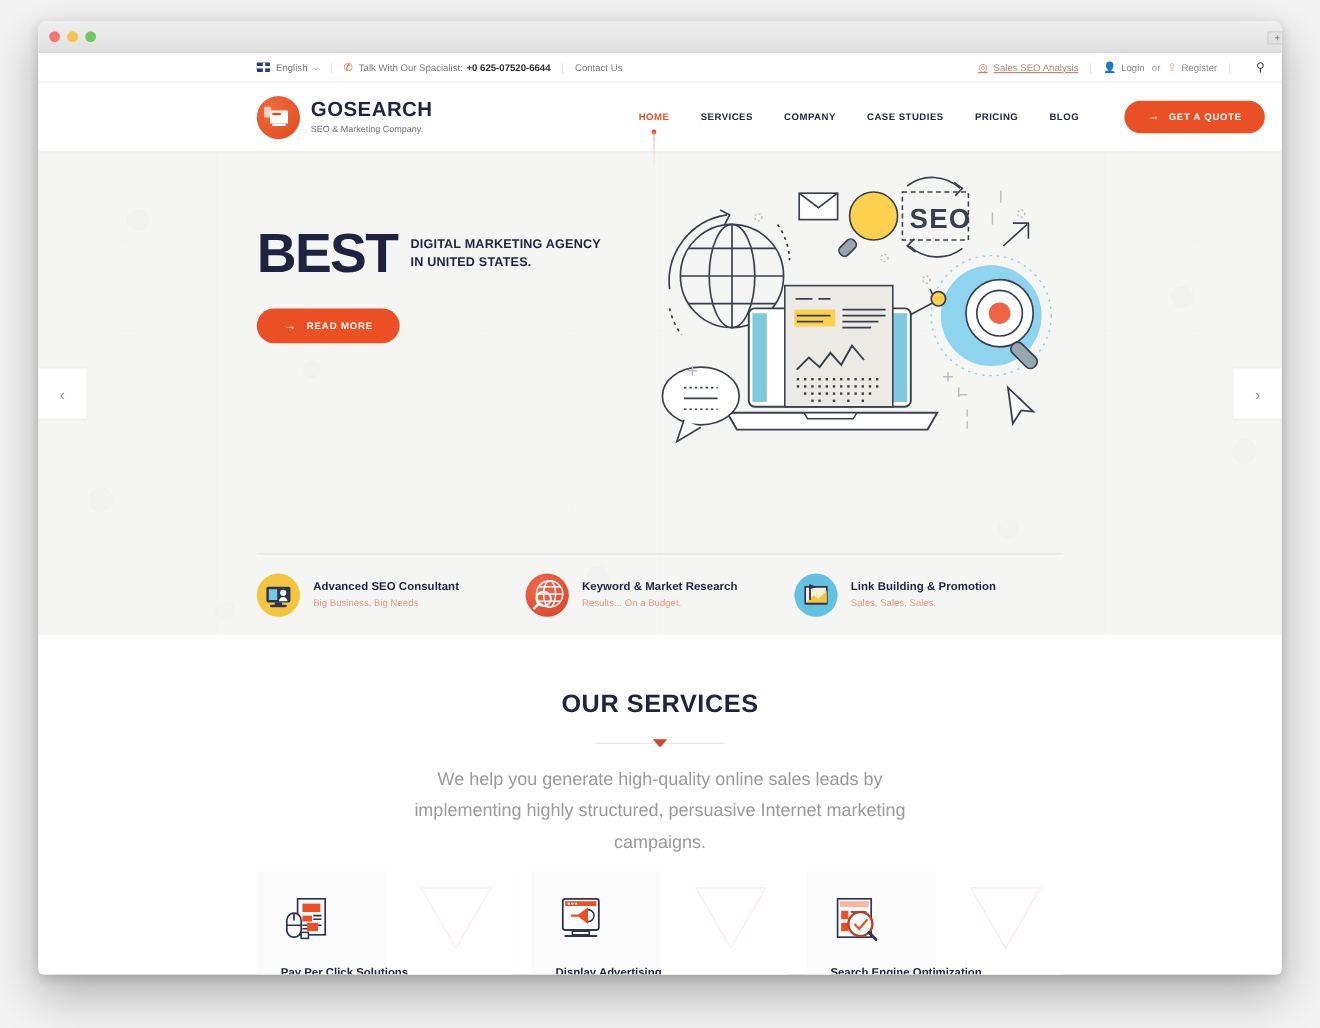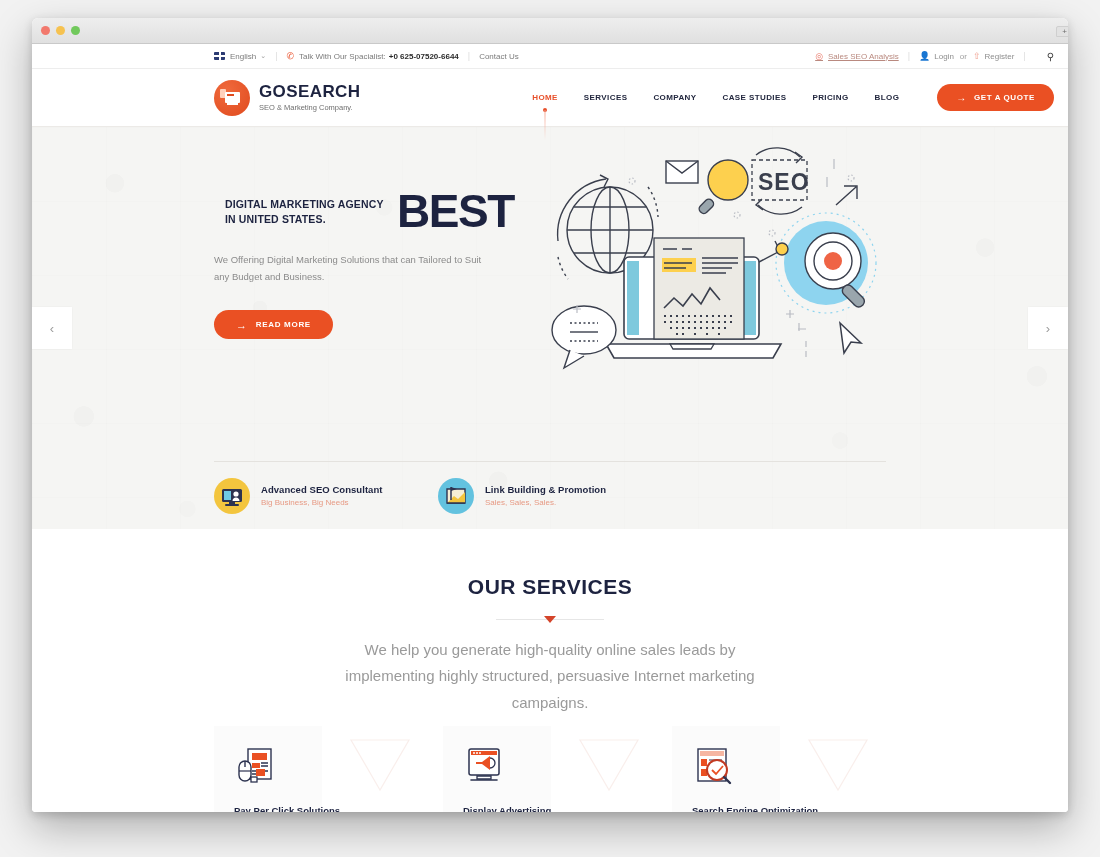--- a/index.html
+++ b/index.html
@@ -403,24 +403,23 @@
     <section id="hero">
       <div id="hero-pattern"></div>
       <div id="hero-pattern2"></div>
 
       <div class="carousel-arrow" id="arrow-prev">‹</div>
       <div class="carousel-arrow" id="arrow-next">›</div>
 
       <div id="hero-inner">
         <div id="hero-copy">
           <div id="hero-title-row">
+            <div id="hero-big">BEST</div>
             <div id="hero-sub-title">DIGITAL MARKETING AGENCY IN UNITED STATES.</div>
-            <div id="hero-big">BEST</div>
-          </div>
-          <div id="hero-desc">We Offering Digital Marketing Solutions that can Tailored to Suit any Budget and Business.</div>
+          </div>
           <button id="read-more-btn">
             <span class="arrow">→</span>
             <span>READ MORE</span>
           </button>
         </div>
 
         <div id="hero-illustration">
           <svg width="340" height="230" viewBox="0 0 340 230" fill="none">
             <g stroke="#3a3f4d" stroke-width="1.4" fill="none">
 
@@ -568,20 +567,37 @@
               <rect x="15" y="24" width="6" height="3" fill="#2d3350"></rect>
               <rect x="11" y="26" width="14" height="2" rx="1" fill="#2d3350"></rect>
             </svg>
           </div>
           <div>
             <div class="feature-title">Advanced SEO Consultant</div>
             <div class="feature-sub">Big Business, Big Needs</div>
           </div>
         </div>
 
+        <div class="feature">
+          <div class="feature-ic fi-red">
+            <svg width="36" height="36" viewBox="0 0 36 36">
+              <g stroke="#fff" stroke-width="1.2" fill="none">
+                <circle cx="20" cy="17" r="11"></circle>
+                <ellipse cx="20" cy="17" rx="5" ry="11"></ellipse>
+                <path d="M9 17h22M11 11h18M11 23h18"></path>
+              </g>
+              <circle cx="15" cy="21" r="6" fill="none" stroke="#fff" stroke-width="1.6"></circle>
+              <path d="M11 25l-4 4" stroke="#fff" stroke-width="2" stroke-linecap="round"></path>
+            </svg>
+          </div>
+          <div>
+            <div class="feature-title">Keyword &amp; Market Research</div>
+            <div class="feature-sub">Results... On a Budget.</div>
+          </div>
+        </div>
 
         <div class="feature">
           <div class="feature-ic fi-blue">
             <svg width="36" height="36" viewBox="0 0 36 36">
               <path d="M9 25V11h18v14z" fill="#f7efd6" stroke="#2d3350" stroke-width="1.4"></path>
               <path d="M9 25l7-7 4 3 7-7v11z" fill="#f3c53e"></path>
               <path d="M13 22V9" stroke="#2d3350" stroke-width="1.5"></path>
               <path d="M13 9l6 2-6 2z" fill="#2d3350"></path>
               <path d="M9 25h18" stroke="#2d3350" stroke-width="1.5"></path>
             </svg>

